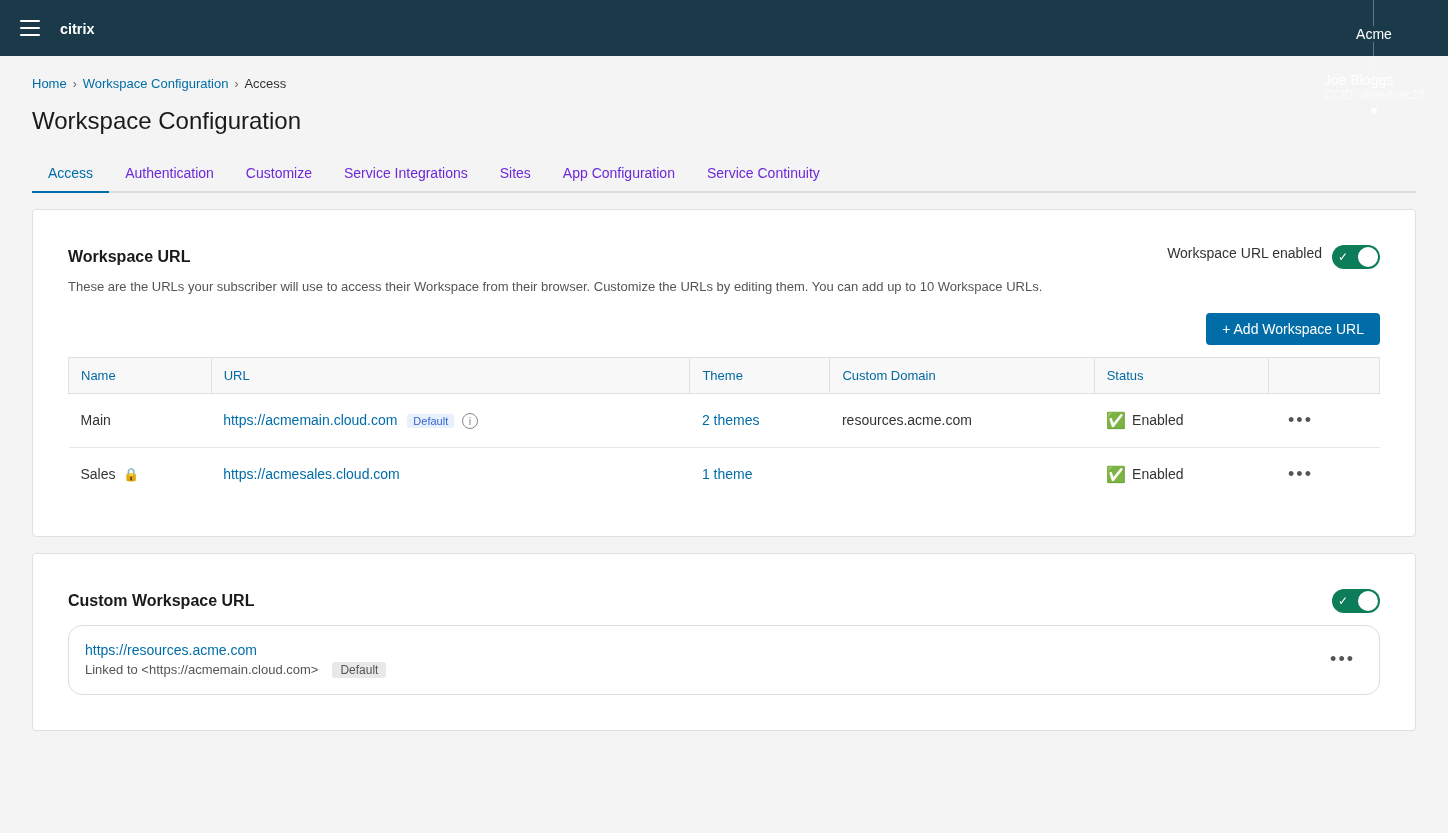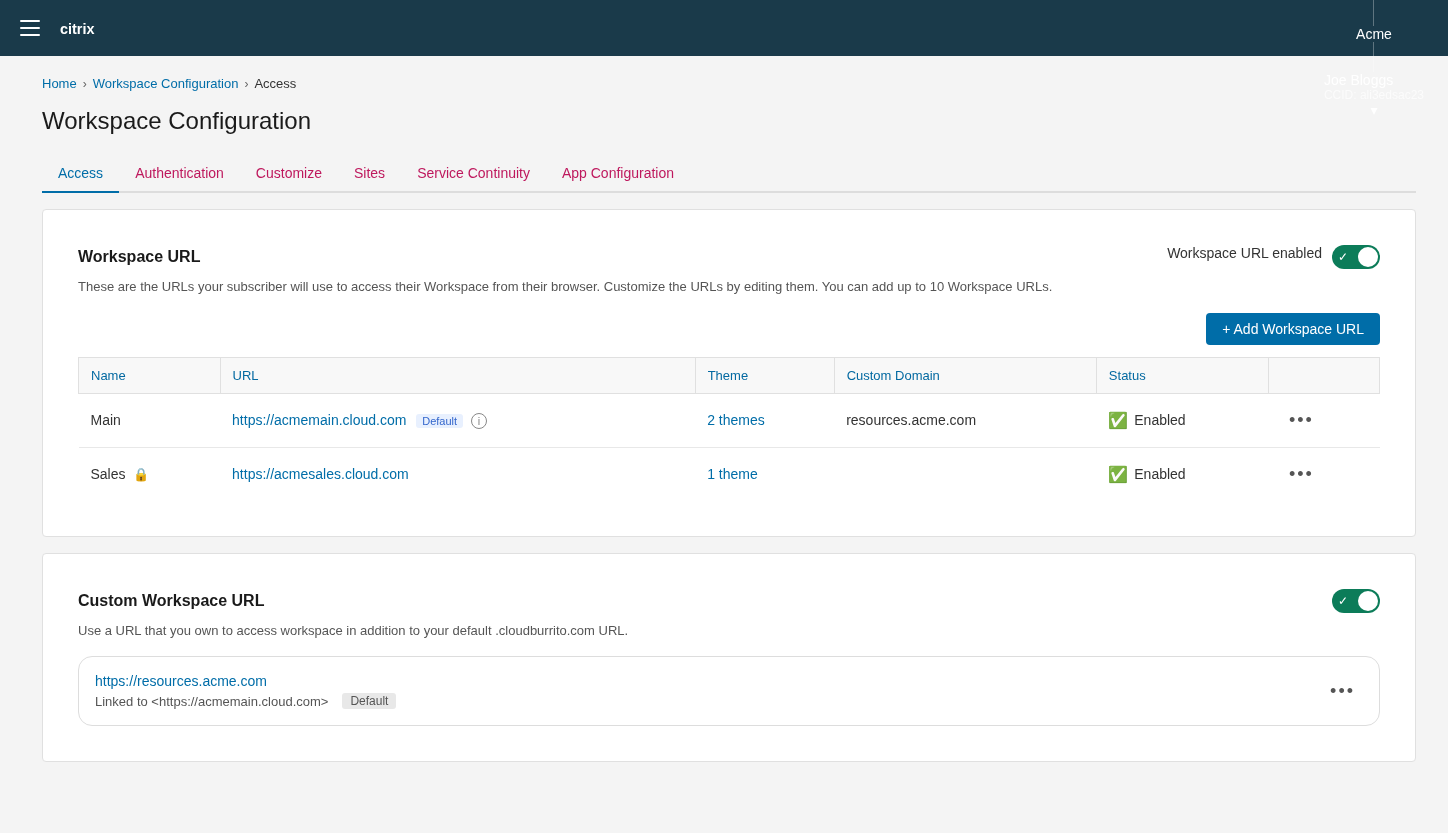--- a/index.html
+++ b/index.html
@@ -26,34 +26,34 @@
     .notif-badge { position: absolute; top: -2px; right: 2px; background: #f5a623; color: white; border-radius: 10px; font-size: 10px; font-weight: bold; padding: 1px 5px; }
     .help-btn { background: none; border: none; color: white; cursor: pointer; padding: 4px 8px; font-size: 16px; }
     .divider-v { width: 1px; height: 30px; background: rgba(255,255,255,0.3); margin: 0 8px; }
     .acme-label { color: white; font-size: 14px; font-weight: 500; padding: 0 12px; }
     .user-info { display: flex; flex-direction: column; align-items: flex-start; padding: 0 8px; }
     .user-name { color: white; font-size: 14px; font-weight: 500; }
     .user-ccid { color: rgba(255,255,255,0.7); font-size: 12px; }
     .chevron-btn { background: none; border: none; color: white; cursor: pointer; font-size: 14px; }
 
     
-    .main-content { margin-top: 56px; padding: 20px 32px; margin-left: 10px; }
+    .main-content { margin-top: 56px; padding: 20px 32px; }
 
     
     .breadcrumb { display: flex; align-items: center; gap: 6px; font-size: 13px; margin-bottom: 16px; }
     .breadcrumb a { color: #006da8; text-decoration: none; }
     .breadcrumb-separator { color: #666; font-size: 12px; }
     .breadcrumb-current { color: #333; }
 
     
     .page-title { font-size: 24px; font-weight: 400; color: #1a1a1a; margin-bottom: 20px; }
 
     
     .tabs { display: flex; border-bottom: 2px solid #ddd; margin-bottom: 0; gap: 0; }
-    .tab { padding: 10px 16px; cursor: pointer; border-bottom: 2px solid transparent; margin-bottom: -2px; font-size: 14px; color: #be185d; text-decoration: none; white-space: nowrap; }
+    .tab { padding: 10px 16px; cursor: pointer; border-bottom: 2px solid transparent; margin-bottom: -2px; font-size: 14px; color: #6d28d9; text-decoration: none; white-space: nowrap; }
     .tab.active { color: #006da8; border-bottom-color: #006da8; font-weight: 500; }
 
     
     .panel { background: white; border-radius: 4px; padding: 35px; margin-top: 16px; border: 1px solid #e0e0e0; }
 
     
     .panel-header { display: flex; align-items: center; justify-content: space-between; margin-bottom: 8px; }
     .panel-title { font-size: 16px; font-weight: 600; color: #1a1a1a; }
     .panel-desc { font-size: 13px; color: #555; margin-bottom: 16px; line-height: 1.5; }
 
@@ -149,23 +149,24 @@
     <span class="breadcrumb-separator">›</span>
     <span class="breadcrumb-current">Access</span>
   </div>
 
   <h1 class="page-title">Workspace Configuration</h1>
 
   <div class="tabs">
     <a class="tab active" href="#">Access</a>
     <a class="tab" href="#">Authentication</a>
     <a class="tab" href="#">Customize</a>
+    <a class="tab" href="#">Service Integrations</a>
     <a class="tab" href="#">Sites</a>
+    <a class="tab" href="#">App Configuration</a>
     <a class="tab" href="#">Service Continuity</a>
-    <a class="tab" href="#">App Configuration</a>
   </div>
 
   <div class="panel">
     <div class="panel-header">
       <span class="panel-title">Workspace URL</span>
       <div class="toggle-container">
         <span class="toggle-label">Workspace URL enabled</span>
         <label class="toggle">
           <input type="checkbox" checked="" style="">
           <span class="toggle-track">
@@ -247,21 +248,20 @@
     <div class="panel-header">
       <span class="panel-title">Custom Workspace URL</span>
       <label class="toggle">
         <input type="checkbox" checked="" style="">
         <span class="toggle-track">
           <span class="toggle-thumb"></span>
           <span class="toggle-check">✓</span>
         </span>
       </label>
     </div>
-    <p class="panel-desc">Use a URL that you own to access workspace in addition to your default .cloudburrito.com URL.</p>
 
     <div class="custom-url-box">
       <div class="custom-url-row">
         <div class="custom-url-content">
           <a class="custom-url-link" href="#">https://resources.acme.com</a>
           <div class="custom-url-meta">
             <span>Linked to &lt;https://acmemain.cloud.com&gt;</span>
             <span class="default-tag">Default</span>
           </div>
         </div>

